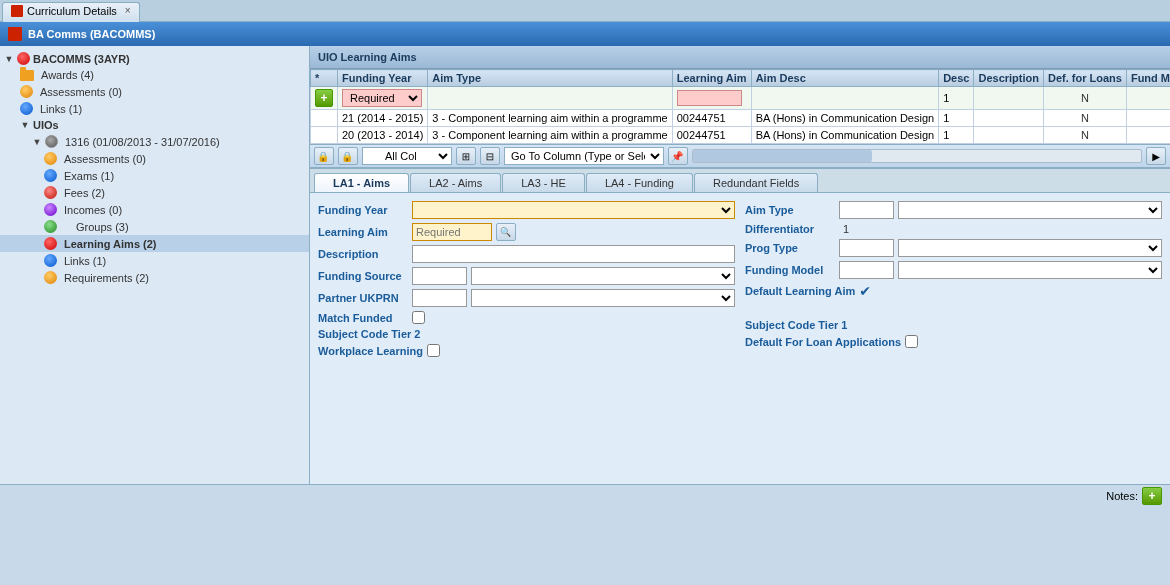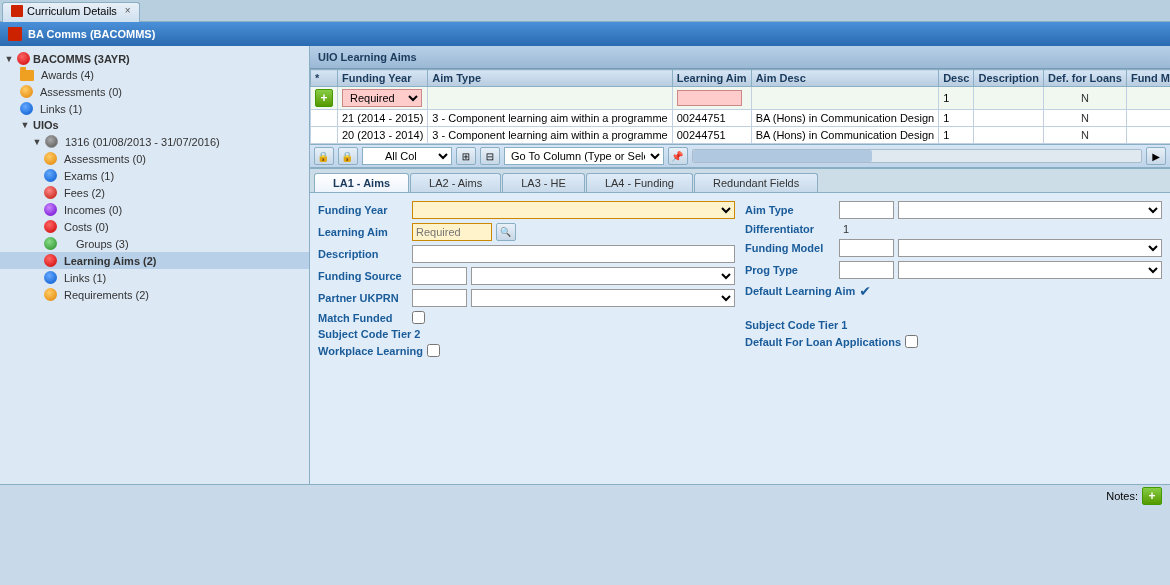--- a/index.html
+++ b/index.html
@@ -186,26 +186,20 @@
         </div>
       </div>
 
       <div class="tree-item tree-indent-3">
         <div class="tree-row">
           <span class="icon-purple"></span>
           <span class="tree-label" style="margin-left:4px">Incomes (0)</span>
         </div>
       </div>
 
-      <div class="tree-item tree-indent-3">
-        <div class="tree-row">
-          <span class="icon-red-circle"></span>
-          <span class="tree-label" style="margin-left:4px">Costs (0)</span>
-        </div>
-      </div>
 
       <div class="tree-item tree-indent-3">
         <div class="tree-row">
           <span class="icon-green"></span>
           <span class="tree-label" style="margin-left:16px">Groups (3)</span>
         </div>
       </div>
 
       <div class="tree-item tree-indent-3" style="background:#b8d0e8">
         <div class="tree-row">
@@ -400,29 +394,29 @@
                 <option></option>
               </select>
             </div>
 
             <div class="form-row" style="margin-bottom:4px">
               <span class="form-label">Differentiator</span>
               <span class="diff-value">1</span>
             </div>
 
             <div class="form-row" style="margin-bottom:4px">
-              <span class="form-label">Funding Model</span>
+              <span class="form-label">Prog Type</span>
               <input class="form-input" type="text" style="width: 55px;">
               <select class="form-select">
                 <option></option>
               </select>
             </div>
 
             <div class="form-row" style="margin-bottom:4px">
-              <span class="form-label">Prog Type</span>
+              <span class="form-label">Funding Model</span>
               <input class="form-input" type="text" style="width: 55px;">
               <select class="form-select">
                 <option></option>
               </select>
             </div>
 
             <div class="form-row" style="margin-bottom:20px">
               <span class="form-label">Default Learning Aim</span>
               <span class="checkmark">✔</span>
             </div>

